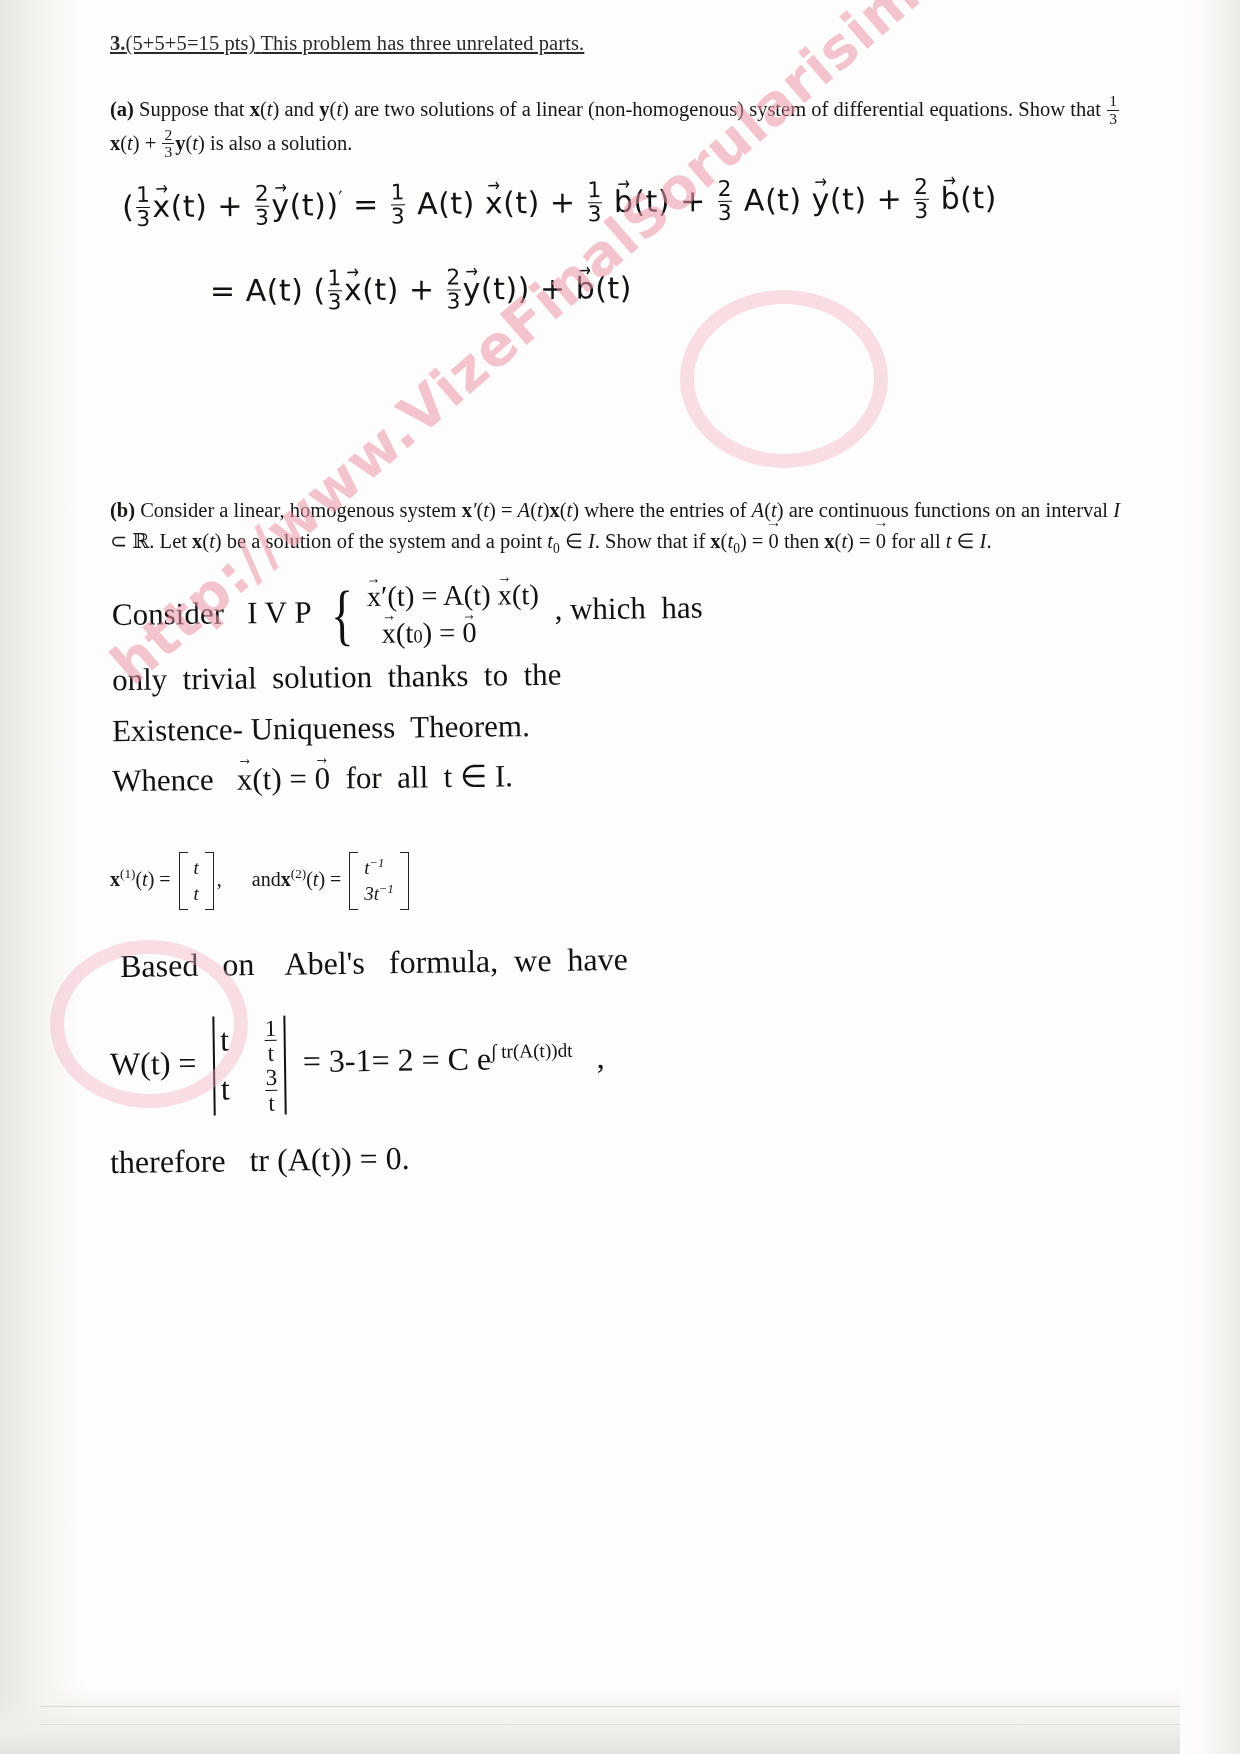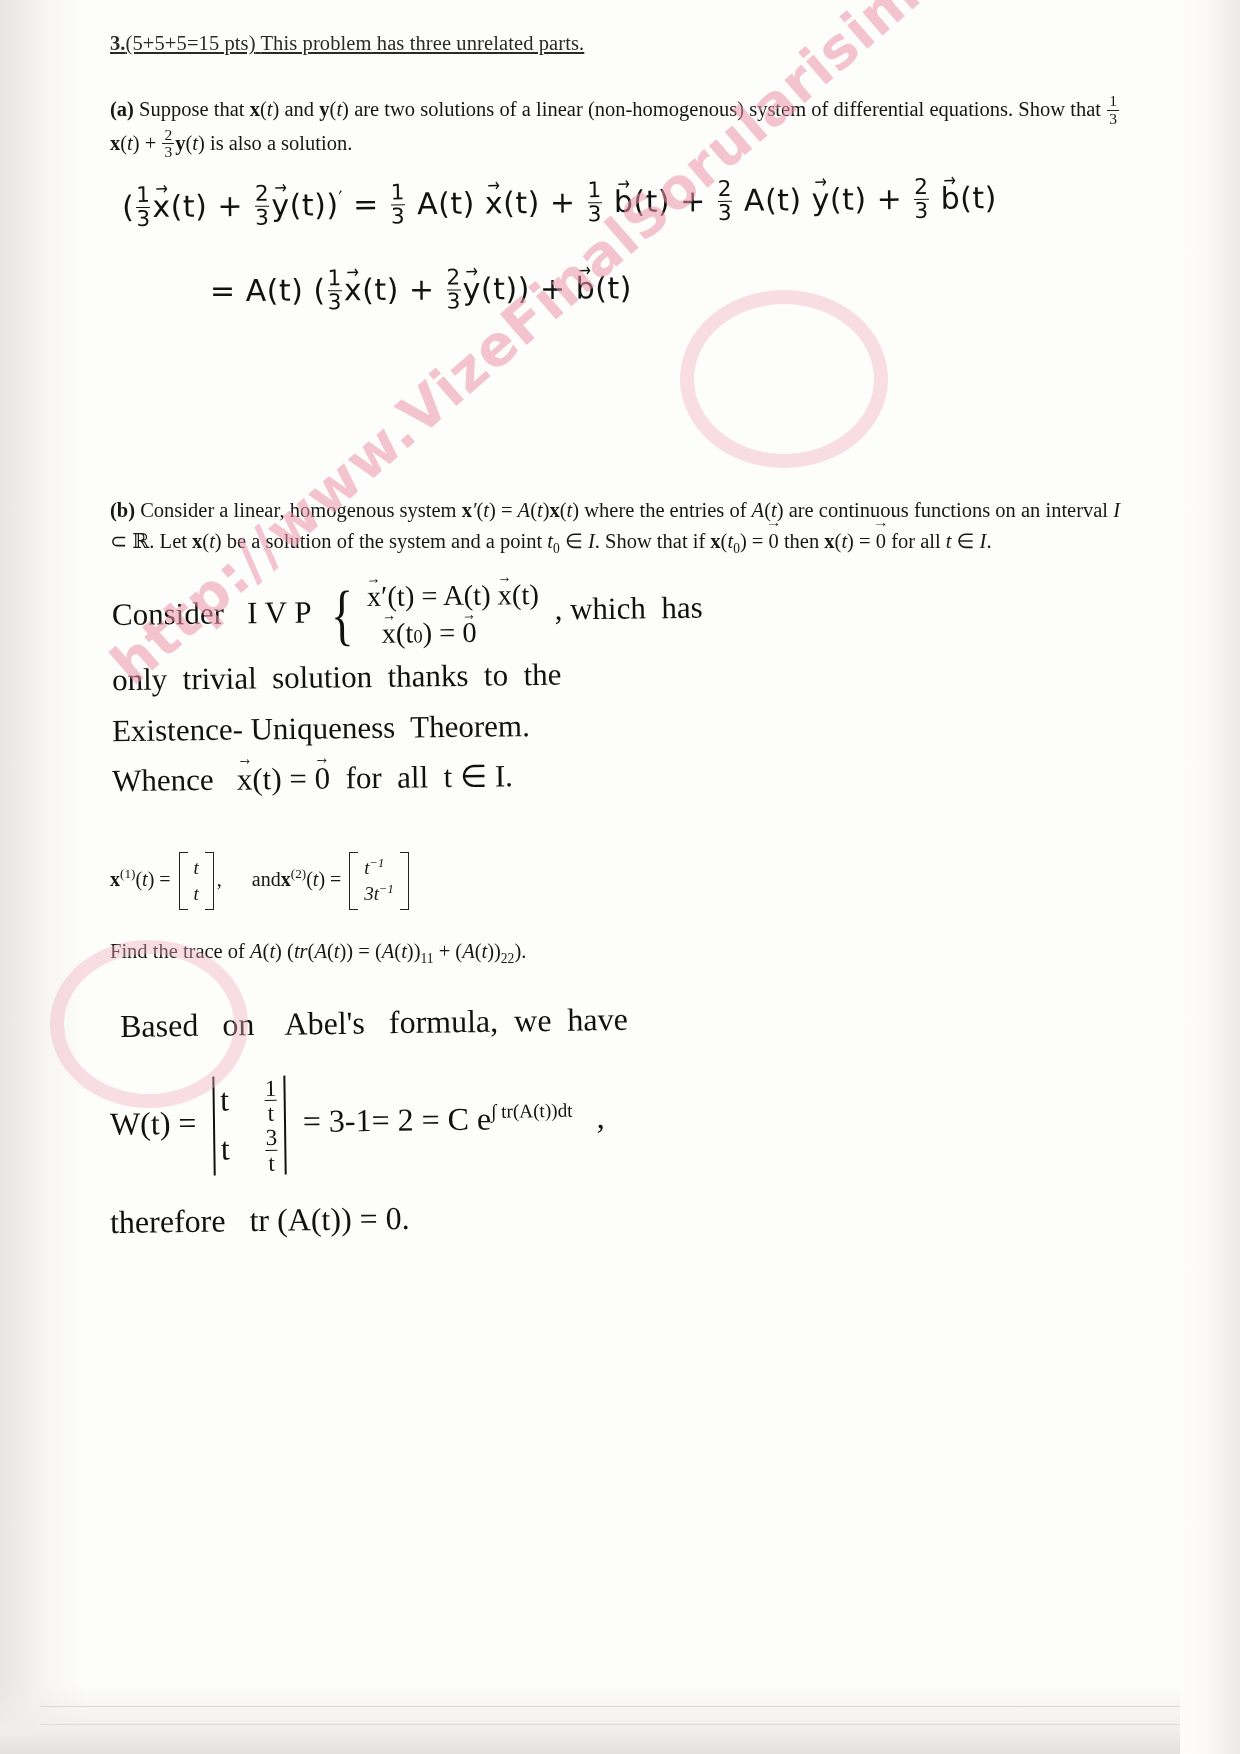--- a/index.html
+++ b/index.html
@@ -366,23 +366,20 @@
       <span class="matrix">
         <span class="brk left"></span>
         <span class="mcol">
             <span>t<sup class="tiny">−1</sup></span>
             <span>3t<sup class="tiny">−1</sup></span>
           </span>
         <span class="brk right"></span>
       </span>
     </div>
 
-    <div class="printed" style="margin-top:26px;">
-      Find the trace of <span class="it">A</span>(<span class="it">t</span>) (<span class="it">tr</span>(<span class="it">A</span>(<span class="it">t</span>)) = (<span class="it">A</span>(<span class="it">t</span>))<sub class="tiny">11</sub> + (<span class="it">A</span>(<span class="it">t</span>))<sub class="tiny">22</sub>).
-    </div>
 
     <div class="hwC hand">
       <span class="l" style="margin-left:10px;">Based&nbsp;&nbsp; on&nbsp;&nbsp;&nbsp; Abel's&nbsp;&nbsp; formula,&nbsp; we&nbsp; have</span>
       <span class="l" style="margin-top:26px;">
         W(t) =
         <span class="hdet">
           <span class="bar"></span>
           <span class="cols">
             <span class="row">
                 <span>t</span>

